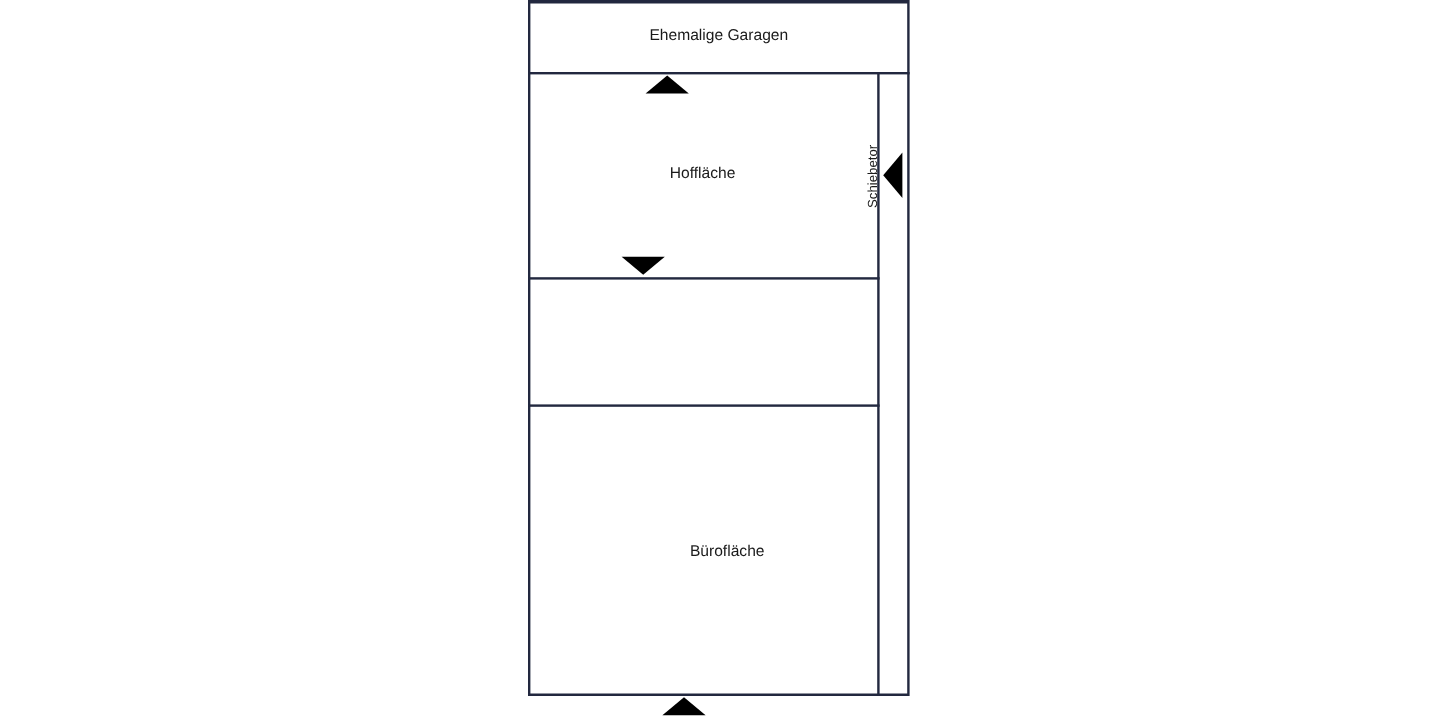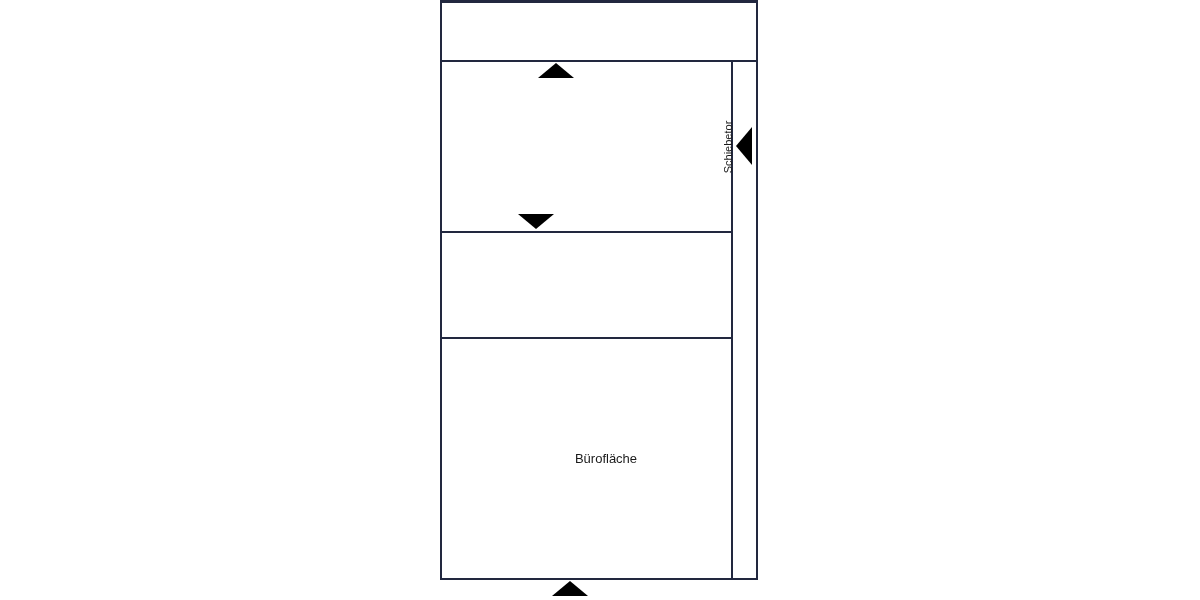--- a/index.html
+++ b/index.html
@@ -120,21 +120,23 @@
 <div id="floorplan">
 
   <div class="plan-frame"></div>
 
   <div class="sep sep-garagen"></div>
   <div class="sep sep-hof"></div>
   <div class="sep sep-lager"></div>
 
   <div class="vdiv"></div>
 
+  <div class="room-label label-garagen">Ehemalige Garagen</div>
 
+  <div class="room-label label-hof">Hoffläche</div>
 
 
   <div class="room-label label-buero">Bürofläche</div>
 
   <div class="label-vertical">Schiebetor</div>
 
   <div class="arrow arrow-up arrow-hof-top"></div>
 
   <div class="arrow arrow-down arrow-hof-bottom"></div>
 

